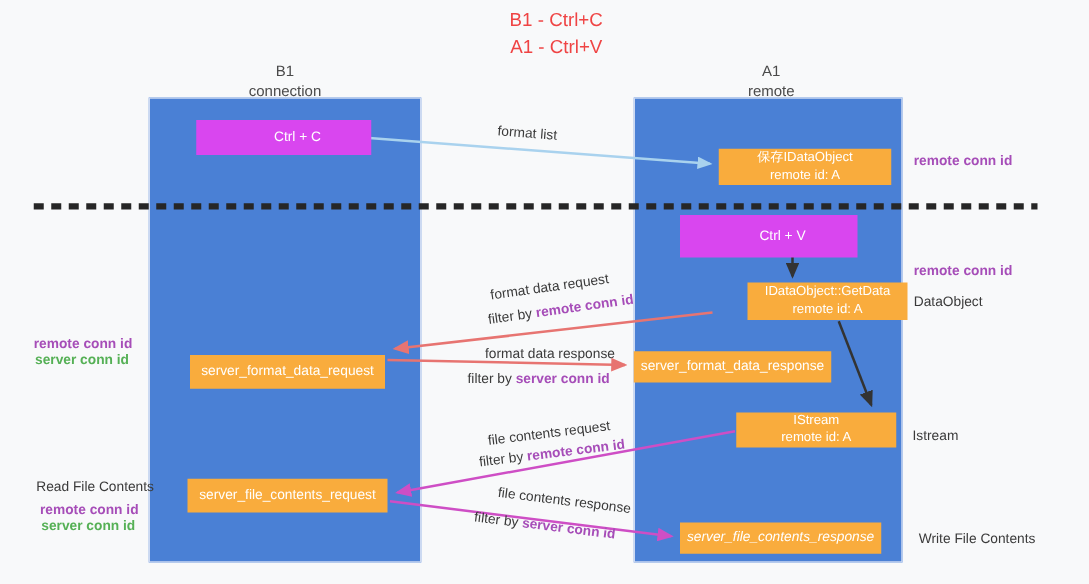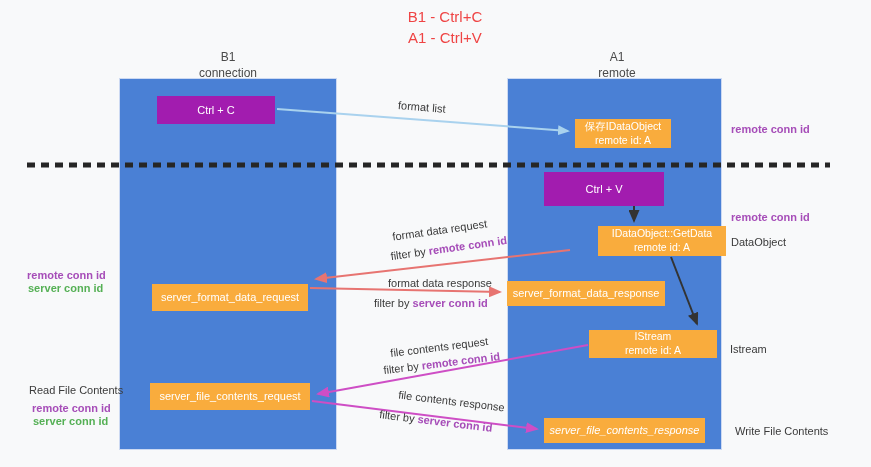--- a/index.html
+++ b/index.html
@@ -21,21 +21,21 @@
     background:#4a80d5; border:1.5px solid #ccd9f2; box-sizing:border-box;
     z-index:1;
   }
   .overlay { position:absolute; left:0; top:0; z-index:2; pointer-events:none; }
   .box {
     position:absolute; z-index:3;
     display:flex; flex-direction:column; justify-content:center; align-items:center;
     color:#ffffff; text-align:center; line-height:1.3; font-size:11px;
   }
   .box.orange { background:#f9ac3d; }
-  .box.green  { background:#a21caf; }
+  .box.green  { background:#d946ef;padding-left:22px; }
   .lbl {
     position:absolute; z-index:4; font-size:11px; color:#3a3a3a; white-space:nowrap;
   }
   .bp { color:#a64db8; font-weight:bold; }
   .bg { color:#55b055; font-weight:bold; }
 </style>
 </head>
 <body>
 
 <div class="canvas">
@@ -87,21 +87,21 @@
 
     <line x1="588" y1="345" x2="318" y2="394" stroke="#ce4ec5" stroke-width="2" marker-end="url(#ah-magenta)"></line>
 
     <line x1="312" y1="401" x2="537" y2="429" stroke="#ce4ec5" stroke-width="2" marker-end="url(#ah-magenta)"></line>
   </svg>
 
   <div class="box green" style="left:157px; top:96px; width:118px; height:28px;">
     <div>Ctrl + C</div>
   </div>
 
-  <div class="box orange" style="left:575px; top:119px; width:96px; height:29px; font-size:10.5px;">
+  <div class="box orange" style="left:575px; top:119px; width:138px; height:29px; font-size:10.5px;">
     <div>保存IDataObject</div>
     <div>remote id: A</div>
   </div>
 
   <div class="box green" style="left:544px; top:172px; width:120px; height:34px;">
     <div>Ctrl + V</div>
   </div>
 
   <div class="box orange" style="left:570px; top:226px; width:128px; height:30px; font-size:10.5px;margin-left:28px;">
     <div>IDataObject::GetData</div>

